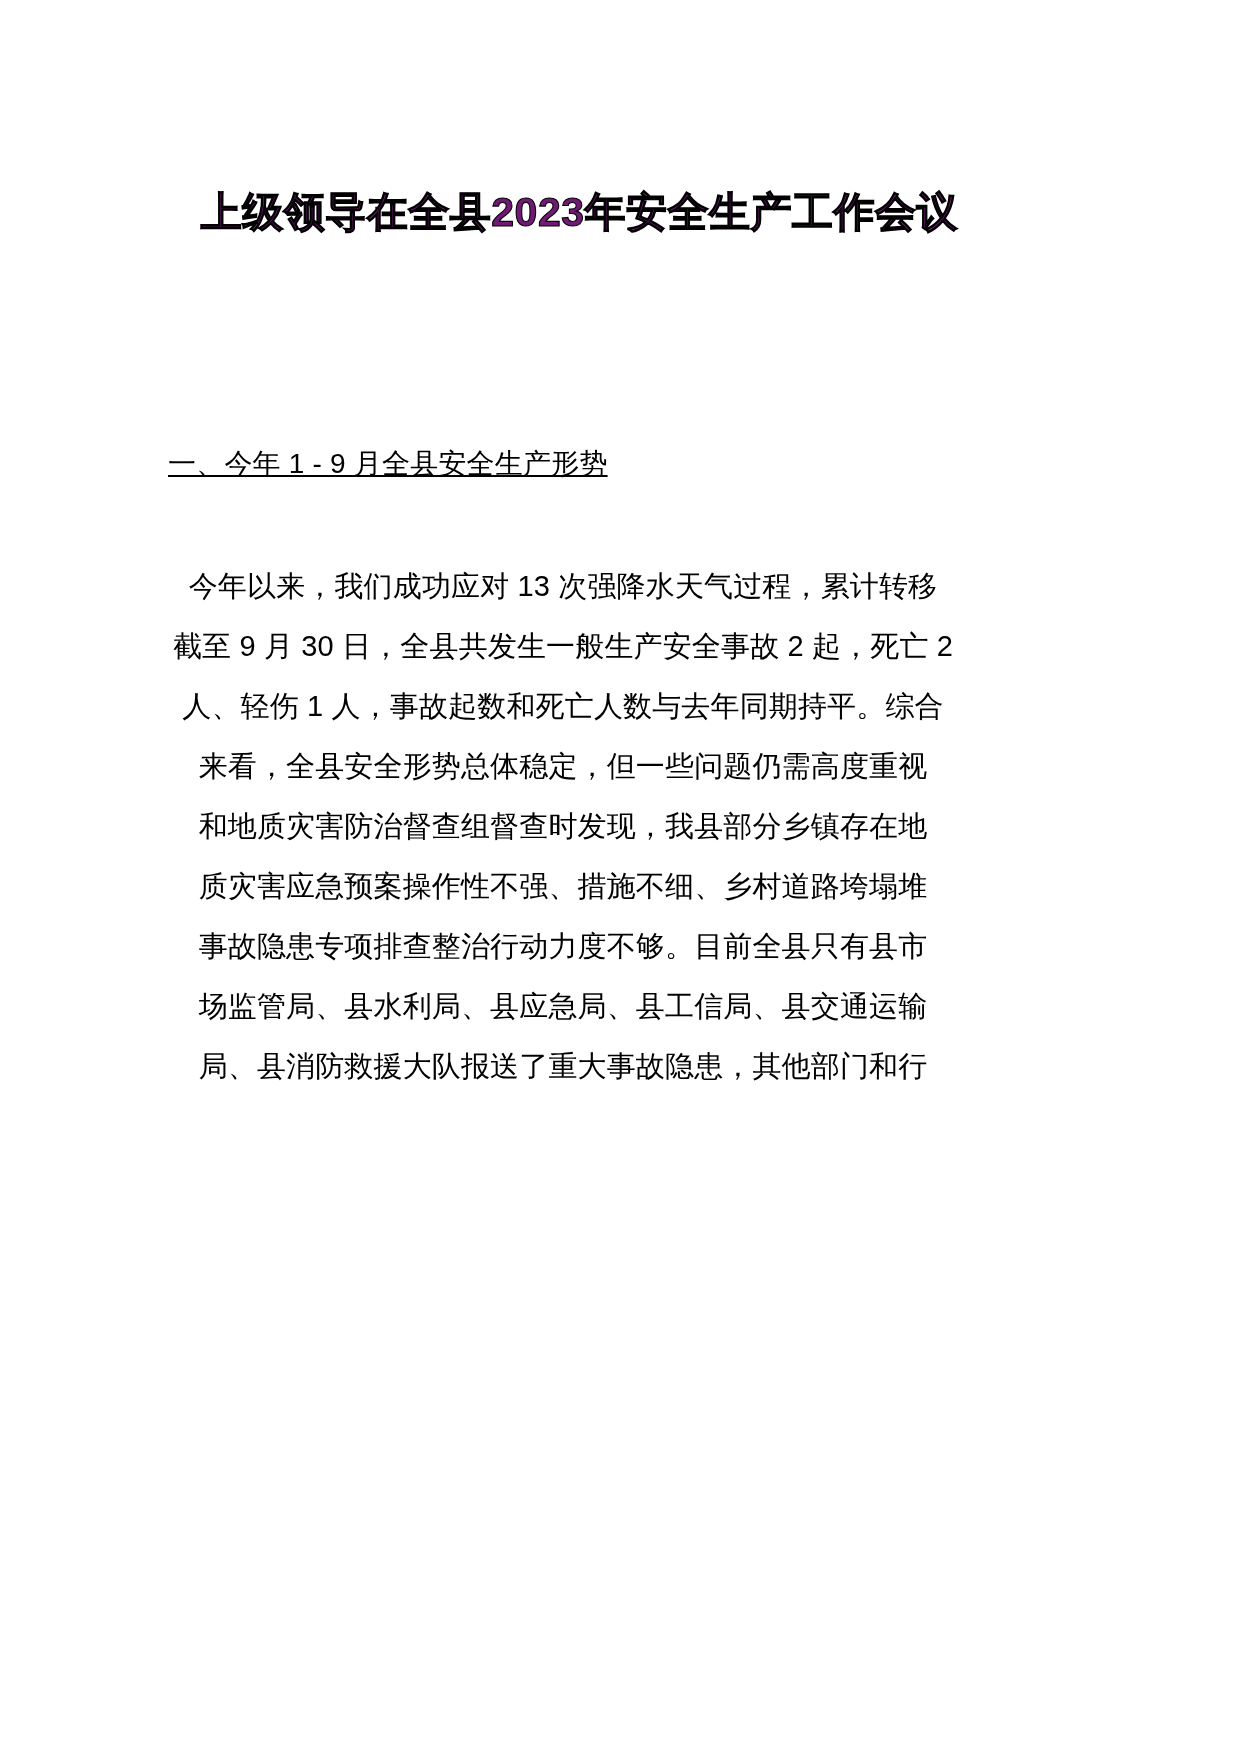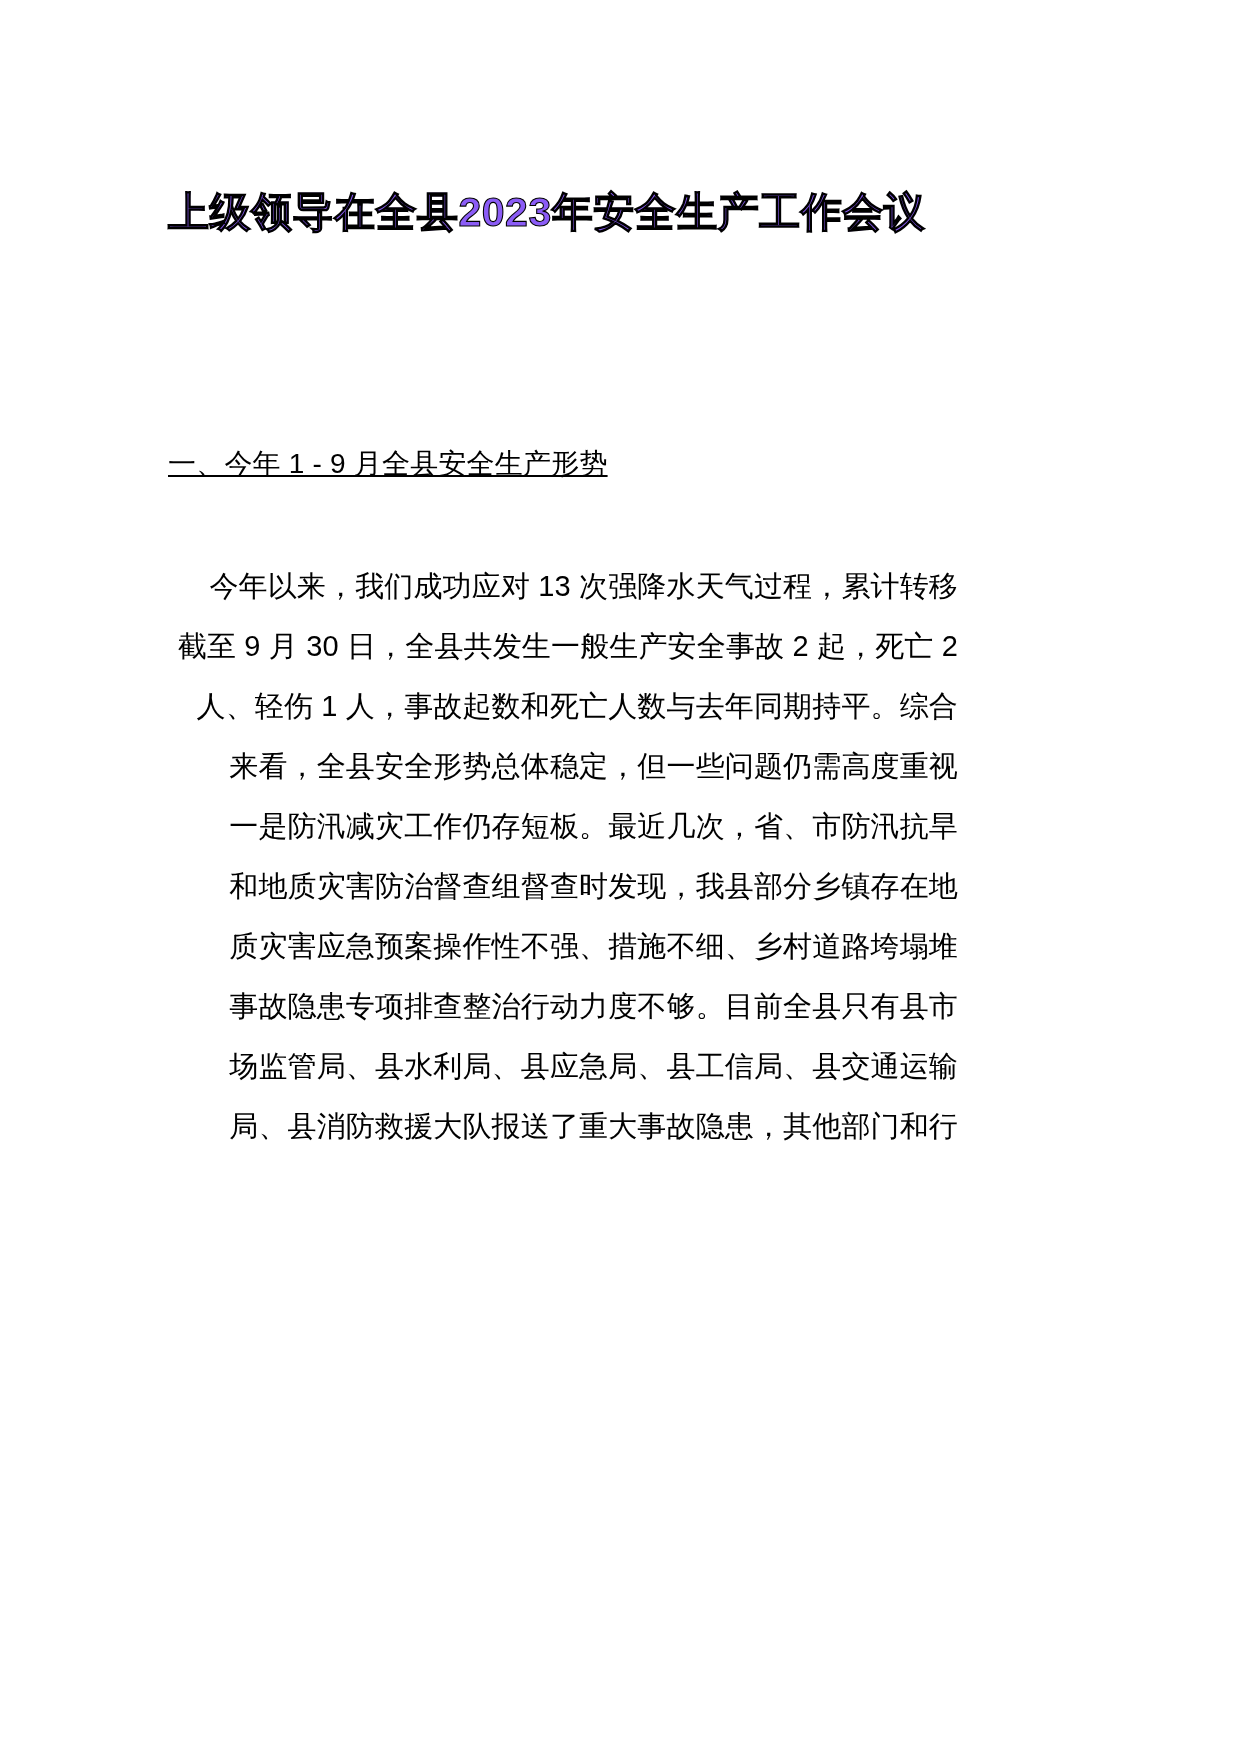--- a/index.html
+++ b/index.html
@@ -28,26 +28,26 @@
     position: absolute;
     left: 168px;
     top: 0;
     width: 790px;
   }
 
   
   .doc-title {
     margin: 0;
     padding: 0;
-    text-align: left;
+    text-align: right;
     font-weight: 900;
     font-size: 41px;
     line-height: 148px;
     letter-spacing: 0.5px;
-    color: #8b5cf6;
+    color: #701a75;
     -webkit-text-stroke: 1.1px #000000;
   }
   .title-line-1 {
     margin-top: 138px;
   }
   .title-line-2 {
     margin-top: 0px;
   }
 
   
@@ -74,21 +74,21 @@
   .body-spacer {
     height: 62px;
   }
   .body-line {
     font-size: 29px;
     font-weight: 400;
     line-height: 60px;
     letter-spacing: 0px;
     color: #000000;
     white-space: nowrap;
-    text-align: right;
+    text-align: center;
   }
   
   .body-line.justified {
     letter-spacing: 0.15px;
   }
 </style>
 </head>
 <body>
 
 <div class="page">
@@ -101,21 +101,20 @@
 
     <h2 class="section-heading">一、今年 1 - 9 月全县安全生产形势</h2>
 
     <div class="body-spacer"></div>
 
     <div class="body-block">
       <div class="body-line justified">今年以来，我们成功应对 13 次强降水天气过程，累计转移</div>
       <div class="body-line justified">截至 9 月 30 日，全县共发生一般生产安全事故 2 起，死亡 2</div>
       <div class="body-line justified">人、轻伤 1 人，事故起数和死亡人数与去年同期持平。综合</div>
       <div class="body-line justified">来看，全县安全形势总体稳定，但一些问题仍需高度重视</div>
-      <div class="body-line justified">一是防汛减灾工作仍存短板。最近几次，省、市防汛抗旱</div>
       <div class="body-line justified">和地质灾害防治督查组督查时发现，我县部分乡镇存在地</div>
       <div class="body-line justified">质灾害应急预案操作性不强、措施不细、乡村道路垮塌堆</div>
       <div class="body-line justified">事故隐患专项排查整治行动力度不够。目前全县只有县市</div>
       <div class="body-line justified">场监管局、县水利局、县应急局、县工信局、县交通运输</div>
       <div class="body-line justified">局、县消防救援大队报送了重大事故隐患，其他部门和行</div>
     </div>
 
   </div>
 </div>
 

